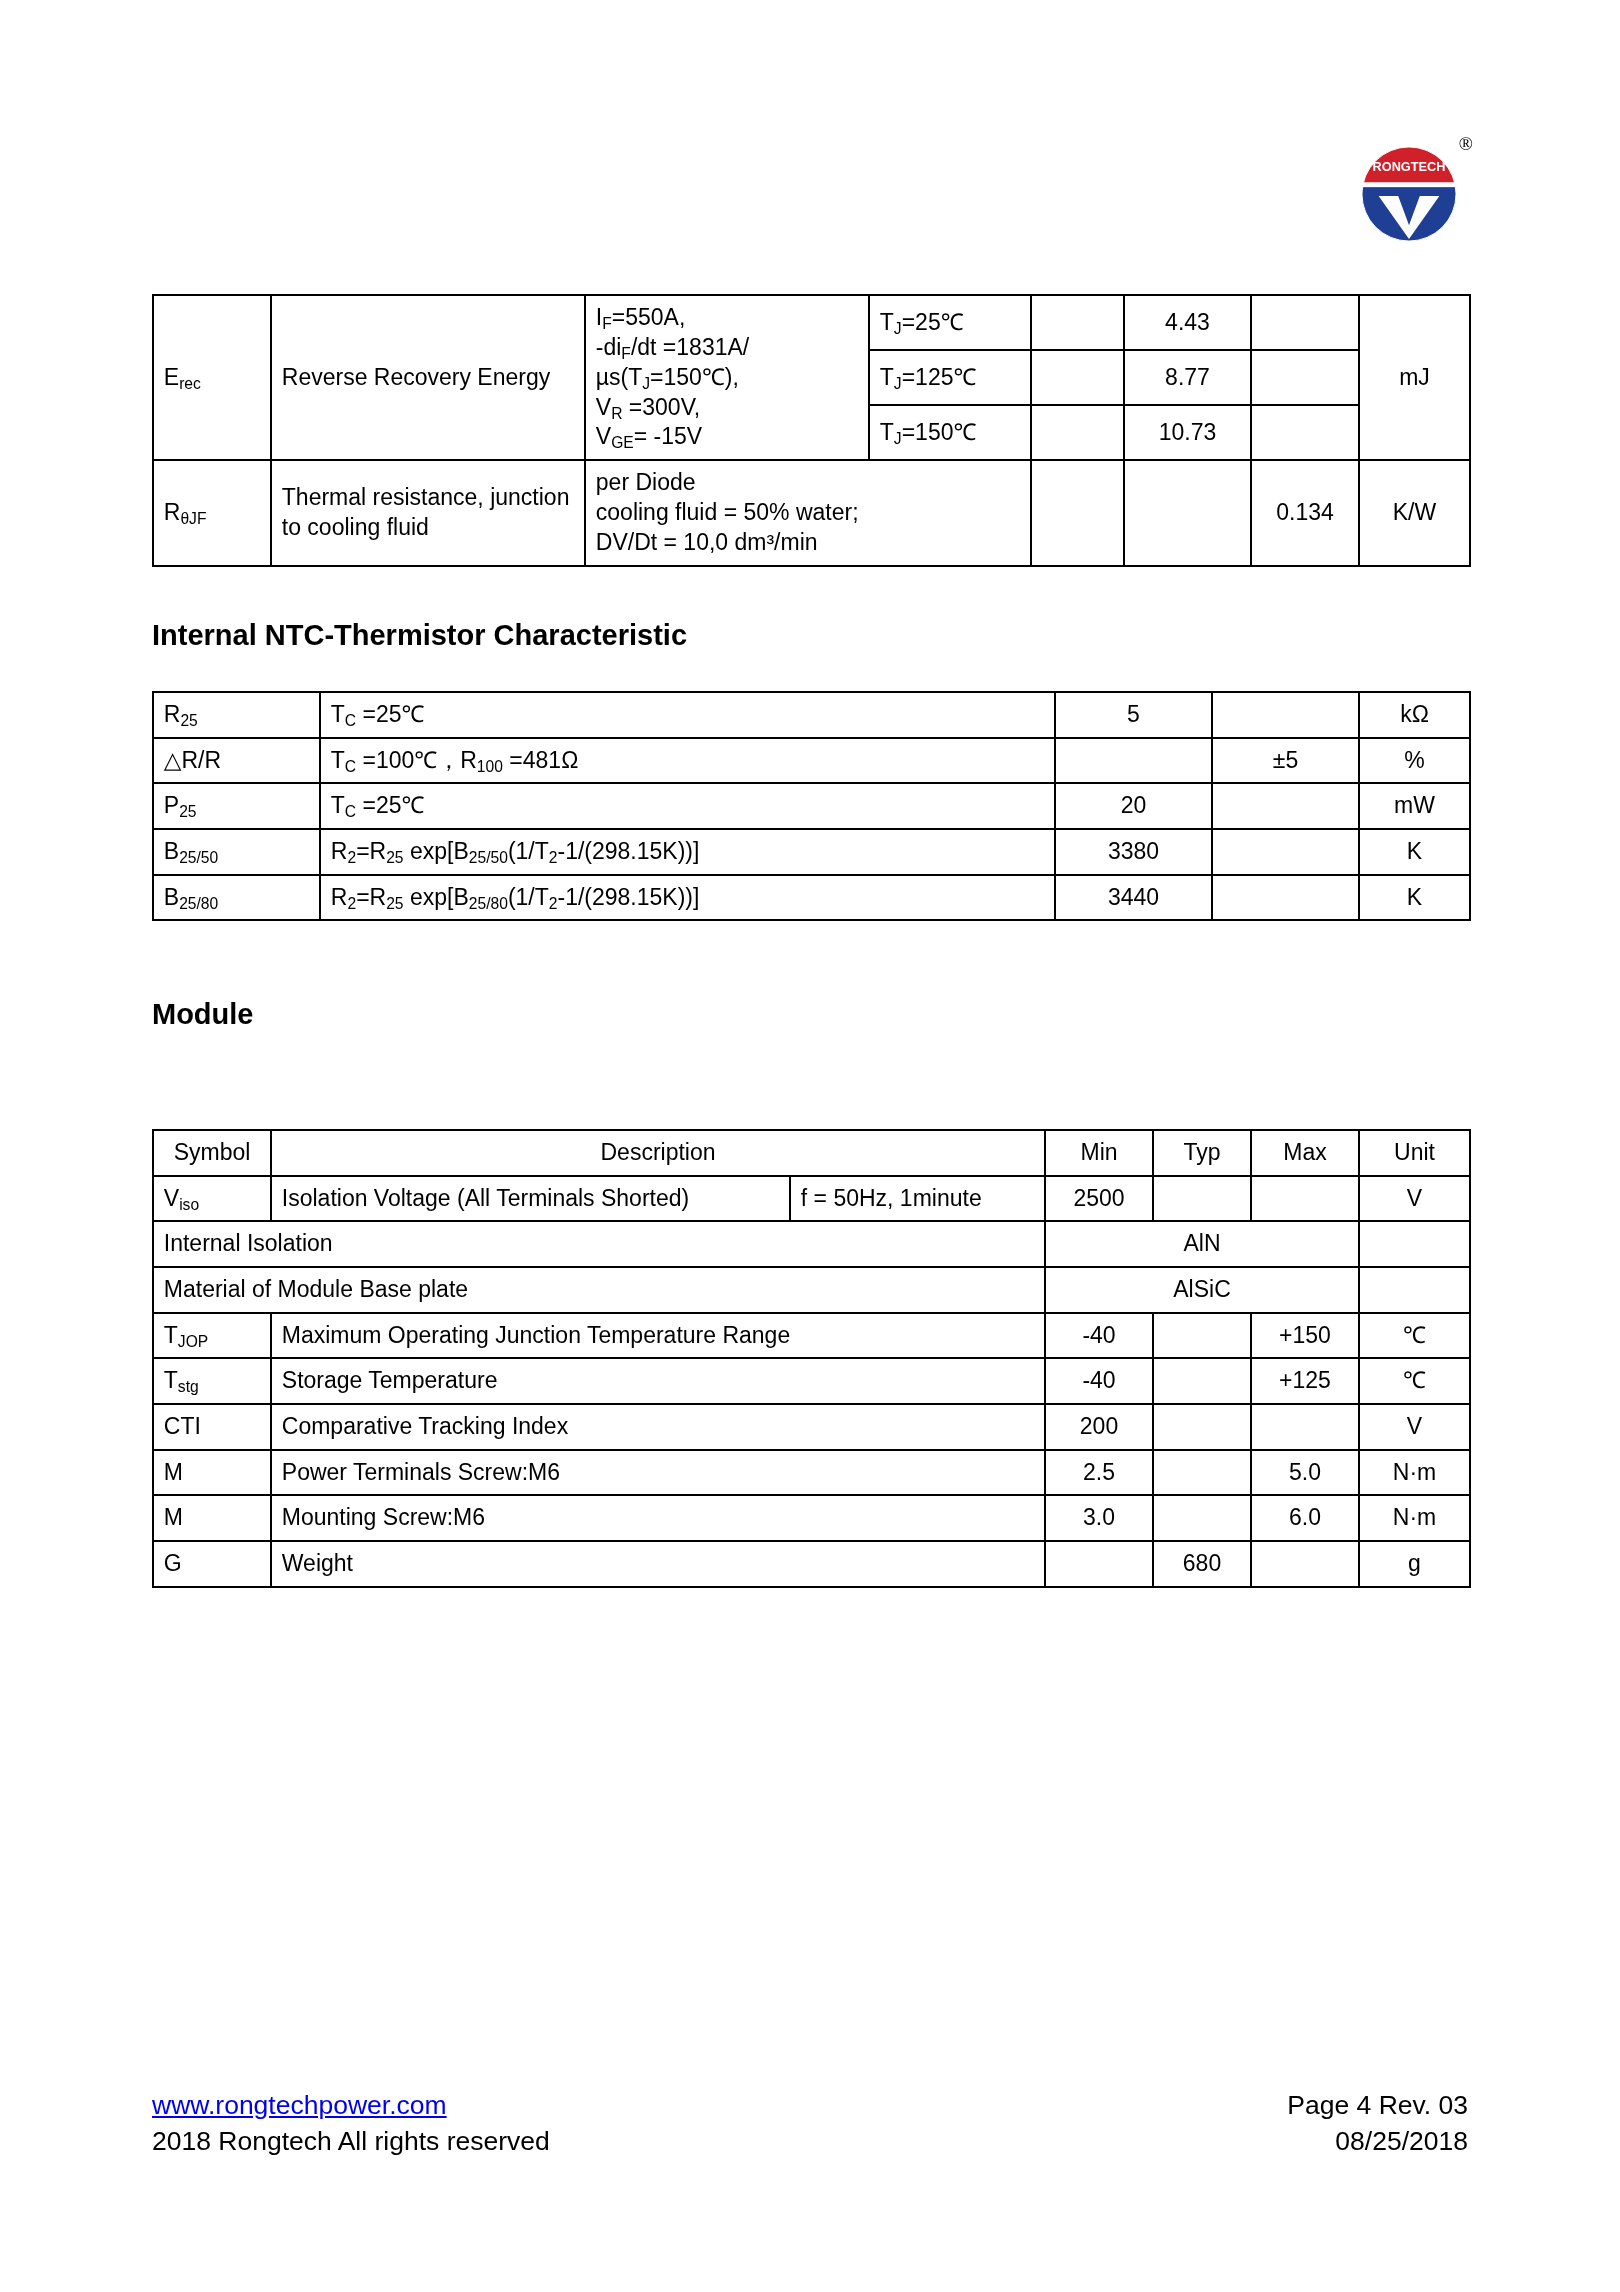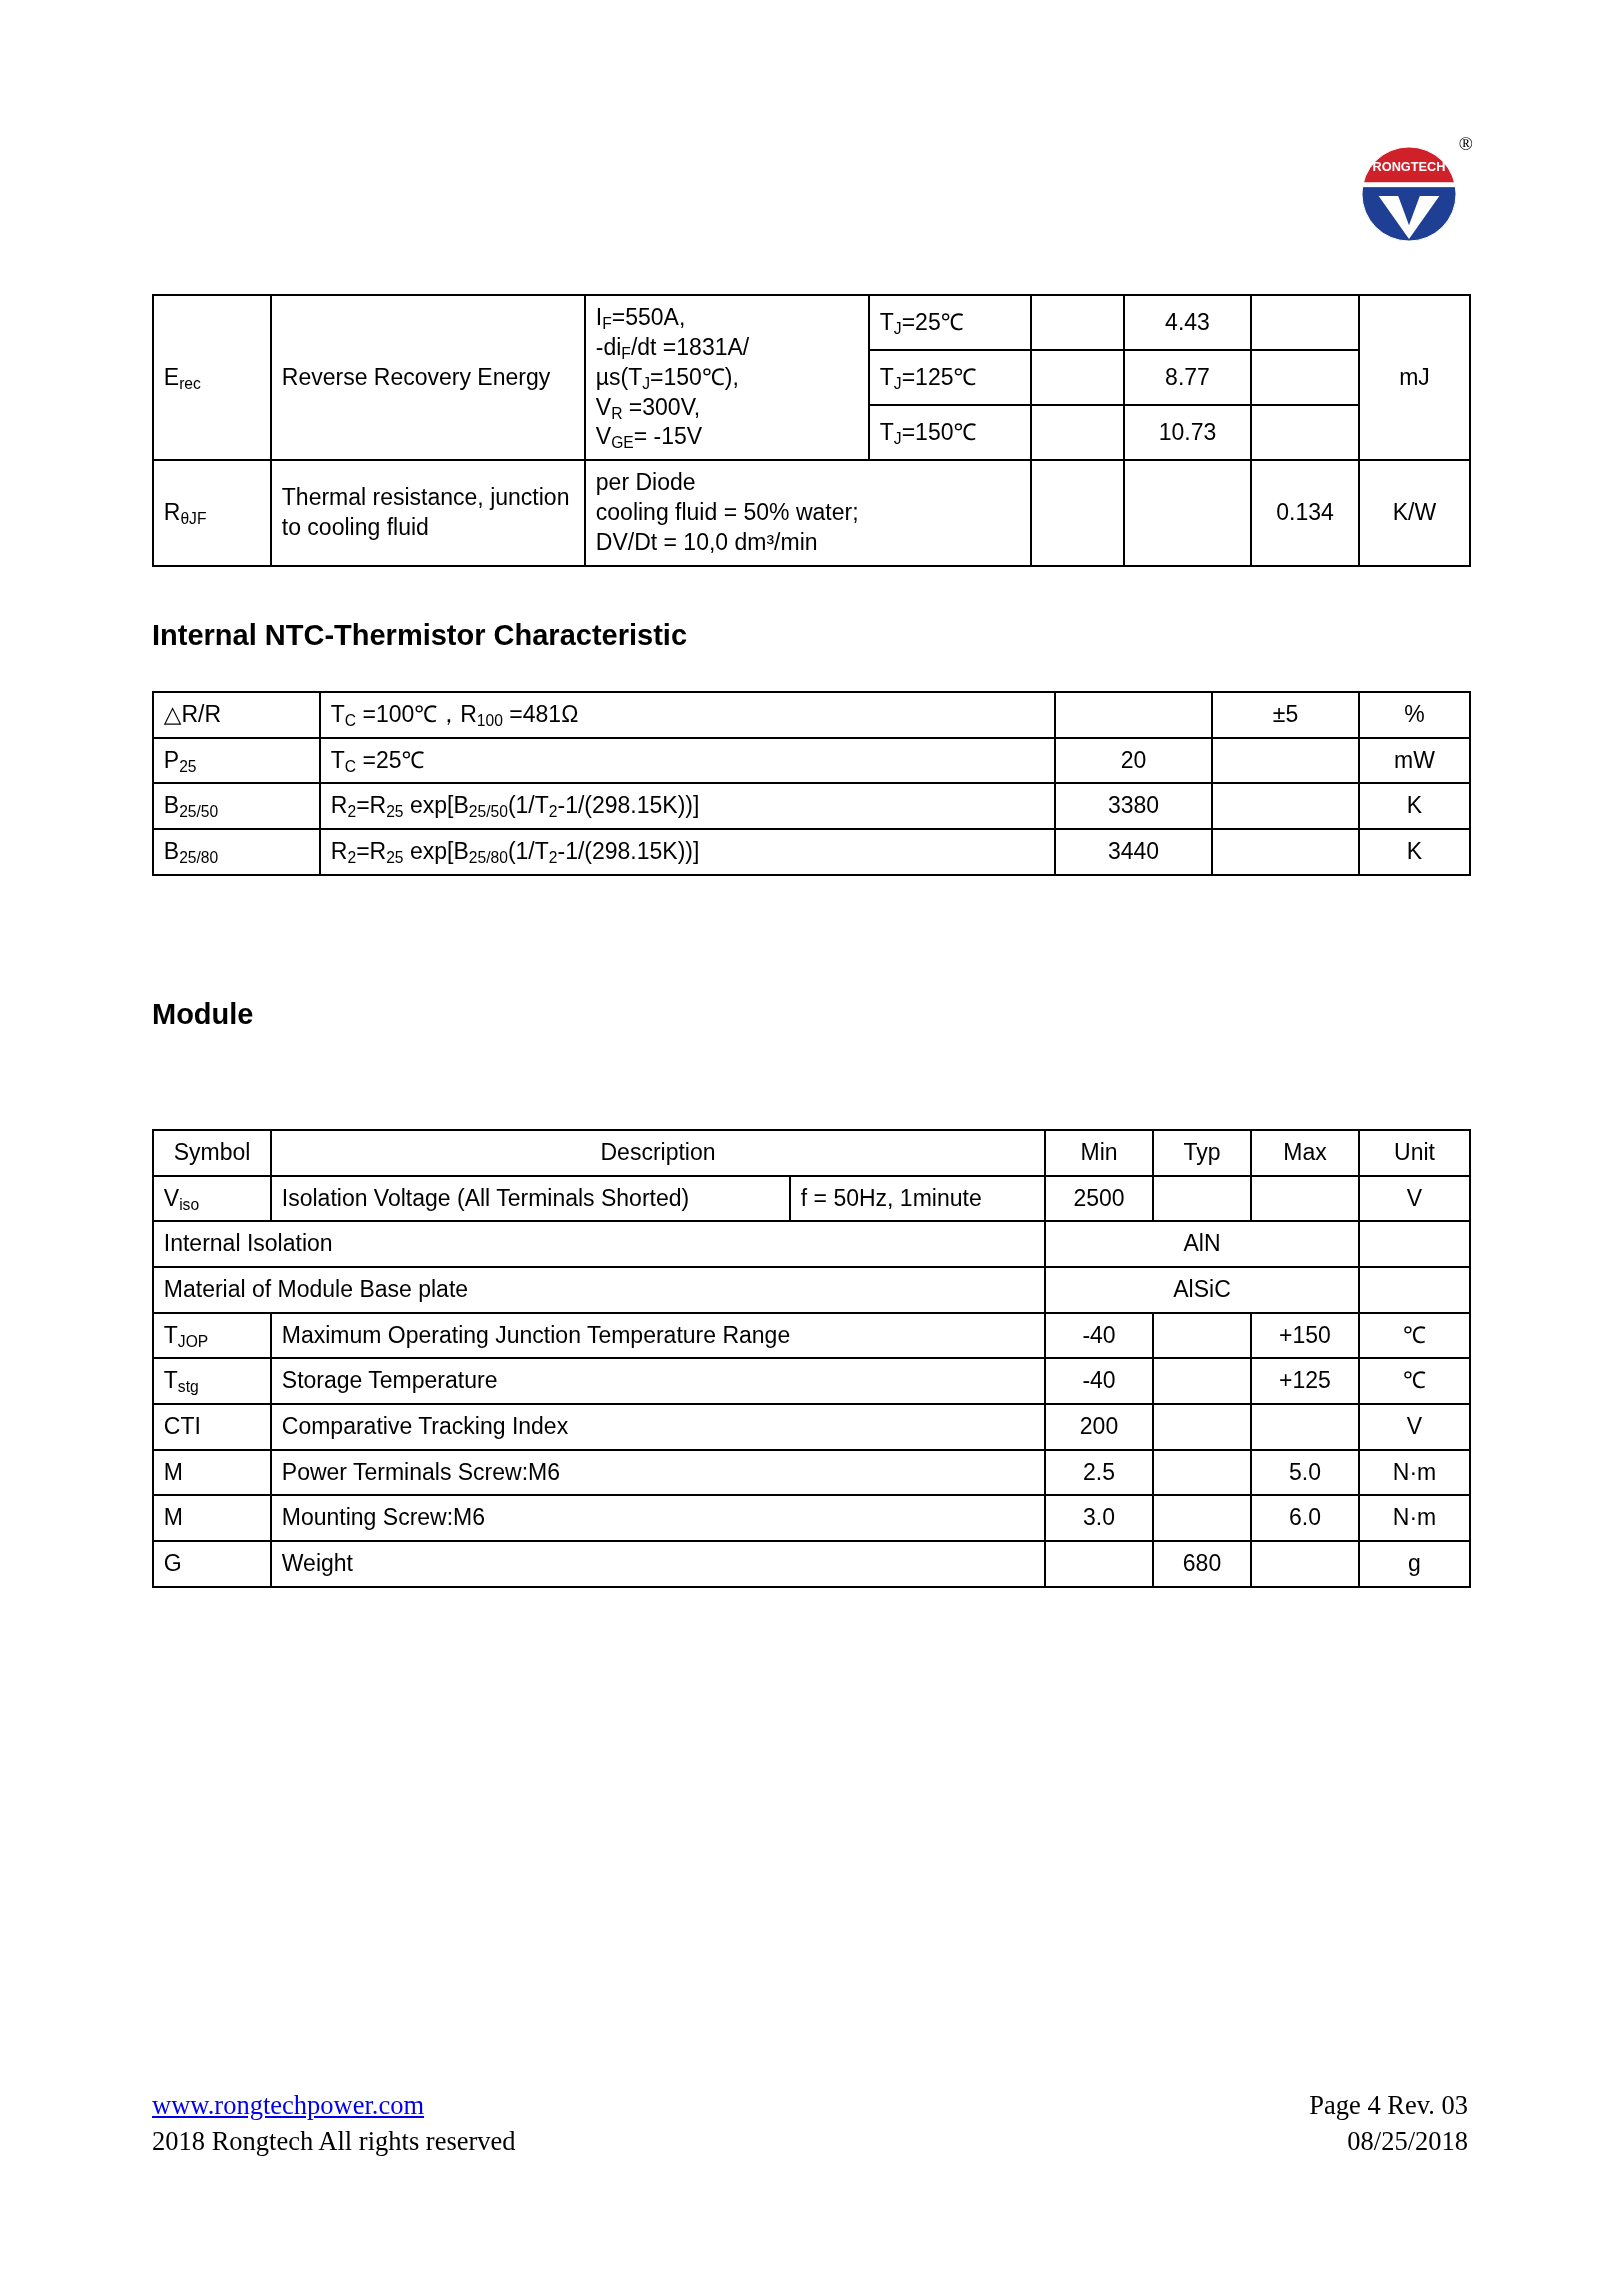--- a/index.html
+++ b/index.html
@@ -77,21 +77,21 @@
 
   
   .footer {
     position: absolute;
     left: 152px;
     right: 152px;
     top: 2088px;
     font-size: 26.5px;
     line-height: 1.35;
   }
-  .footer-row { display: flex; justify-content: space-between; align-items: flex-start; font-family: Liberation Serif, serif; }
+  .footer-row { display: flex; justify-content: space-between; align-items: flex-start; }
   .footer-left { text-align: left; }
   .footer-right { text-align: right; }
   .weblink { color: #0000ee; text-decoration: underline; }
 </style>
 </head>
 <body>
 
 <div class="page">
 
   <div class="logo-wrap">
@@ -176,20 +176,27 @@
     <table class="dt">
       <colgroup>
         <col style="width:167px">
         <col style="width:735px">
         <col style="width:157px">
         <col style="width:147px">
         <col style="width:111px">
       </colgroup>
       <tbody>
         <tr>
+          <td class="lft">R<sub>25</sub></td>
+          <td class="lft">T<sub>C</sub> =25℃</td>
+          <td class="ctr">5</td>
+          <td class="ctr"></td>
+          <td class="ctr">kΩ</td>
+        </tr>
+        <tr>
           <td class="lft">△R/R</td>
           <td class="lft">T<sub>C</sub> =100℃，R<sub>100</sub> =481Ω</td>
           <td class="ctr"></td>
           <td class="ctr">±5</td>
           <td class="ctr">%</td>
         </tr>
         <tr>
           <td class="lft">P<sub>25</sub></td>
           <td class="lft">T<sub>C</sub> =25℃</td>
           <td class="ctr">20</td>

